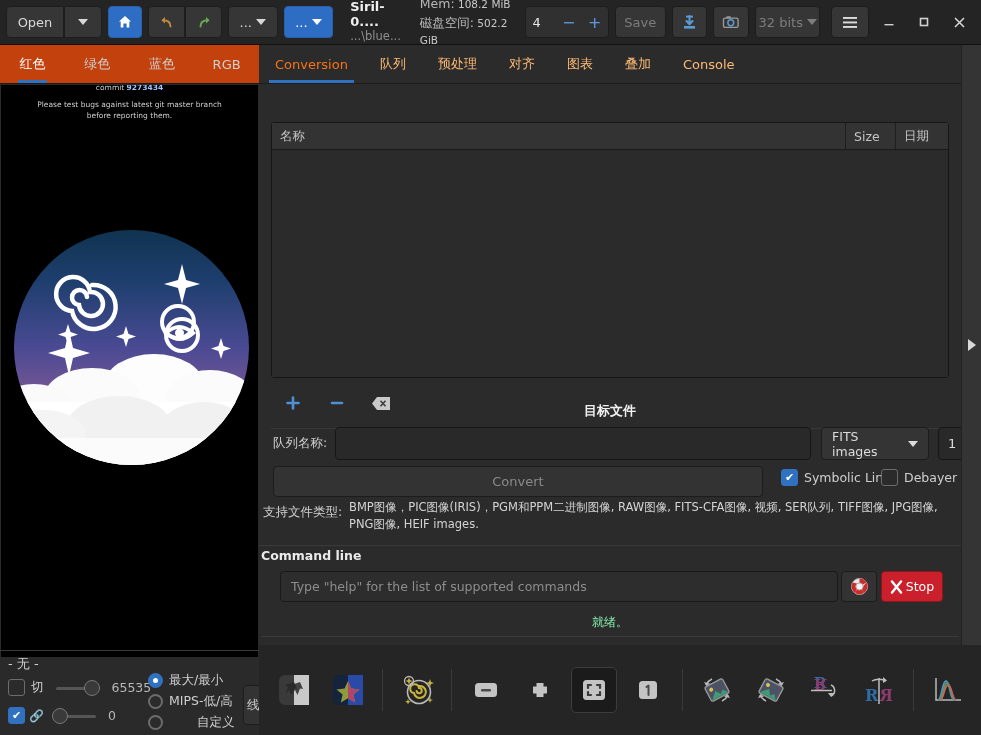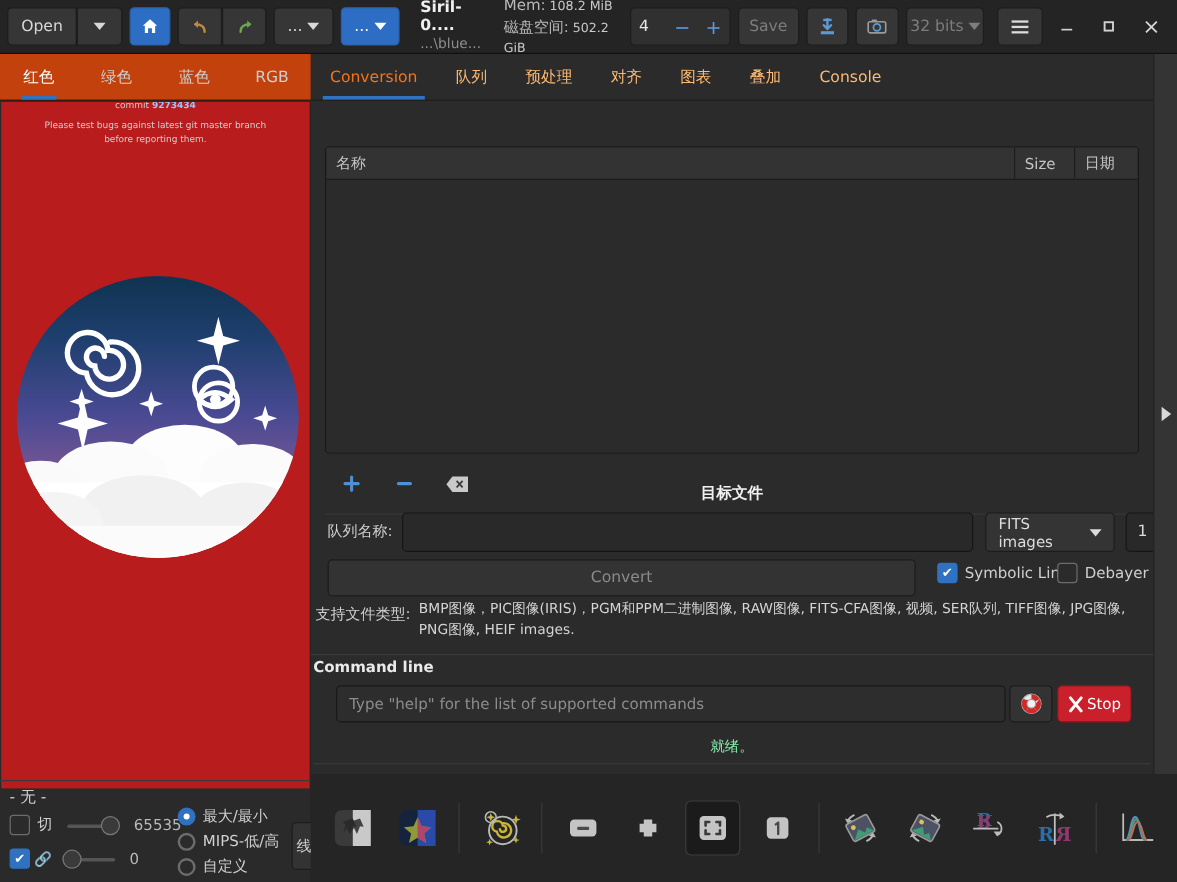--- a/index.html
+++ b/index.html
@@ -68,21 +68,21 @@
   .ltab {
     flex: 1; display: flex; align-items: center; justify-content: center;
     color: #cfcfcf; font-size: 13px; cursor: pointer; position: relative;
   }
   .ltab.active { color: #ffffff; }
   .ltab.active::after {
     content: ""; position: absolute; left: 28%; right: 28%; bottom: 0; height: 3px; background: #3071c0;
   }
   .preview {
     position: absolute; left: 1px; top: 40px; width: 257px; height: 572px;
-    background: #b91c1c; overflow: hidden;
+    background: #000000; overflow: hidden;
   }
   .pv-text {
     position: absolute; left: 0; top: -2px; width: 257px; text-align: center;
     color: #cfcfcf; font-size: 7.5px; line-height: 1.45; pointer-events: none;
   }
   .pv-commit { color: #cfcfcf; }
   .pv-commit b { color: #9fc4ff; }
   .logo {
     position: absolute; left: 13px; top: 145px; width: 235px; height: 235px; border-radius: 50%;
     background: linear-gradient(180deg, #0f3350 0%, #1e3f6e 22%, #4a4a93 50%, #7a5794 72%, #9a6ba3 86%, #b98fb0 100%);
@@ -430,21 +430,21 @@
       </div>
 
       <div class="ctl-row" style="left:148px; top:-5px;">
         <span class="radio on"></span>
         <span class="ctl-lbl">最大/最小</span>
       </div>
       <div class="ctl-row" style="left:148px; top:16px;">
         <span class="radio"></span>
         <span class="ctl-lbl">MIPS-低/高</span>
       </div>
-      <div class="ctl-row" style="left:148px; top:37px;">
+      <div class="ctl-row" style="left:148px; top:37px;gap:28px;">
         <span class="radio"></span>
         <span class="ctl-lbl">自定义</span>
       </div>
 
       <div class="lin-btn">
         <span>线性</span>
         <span class="caret"></span>
       </div>
     </div>
   </div>

